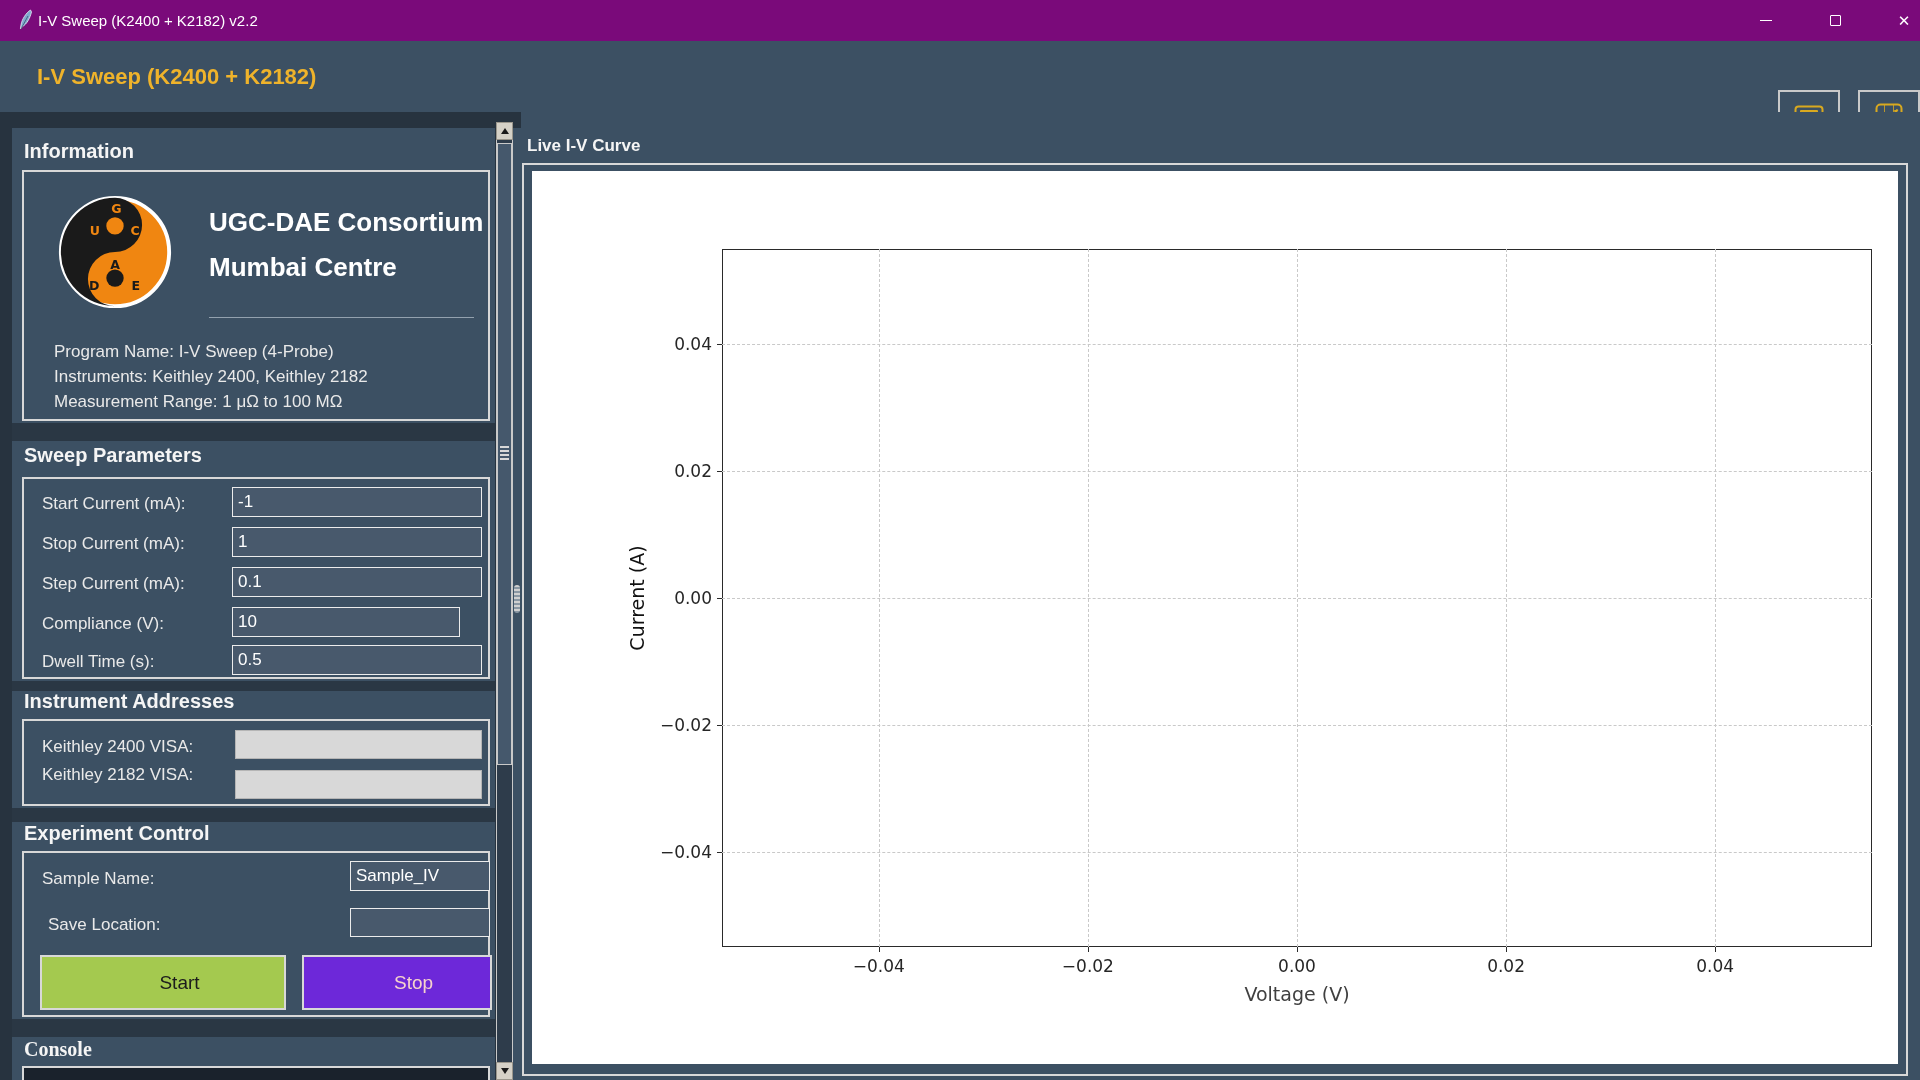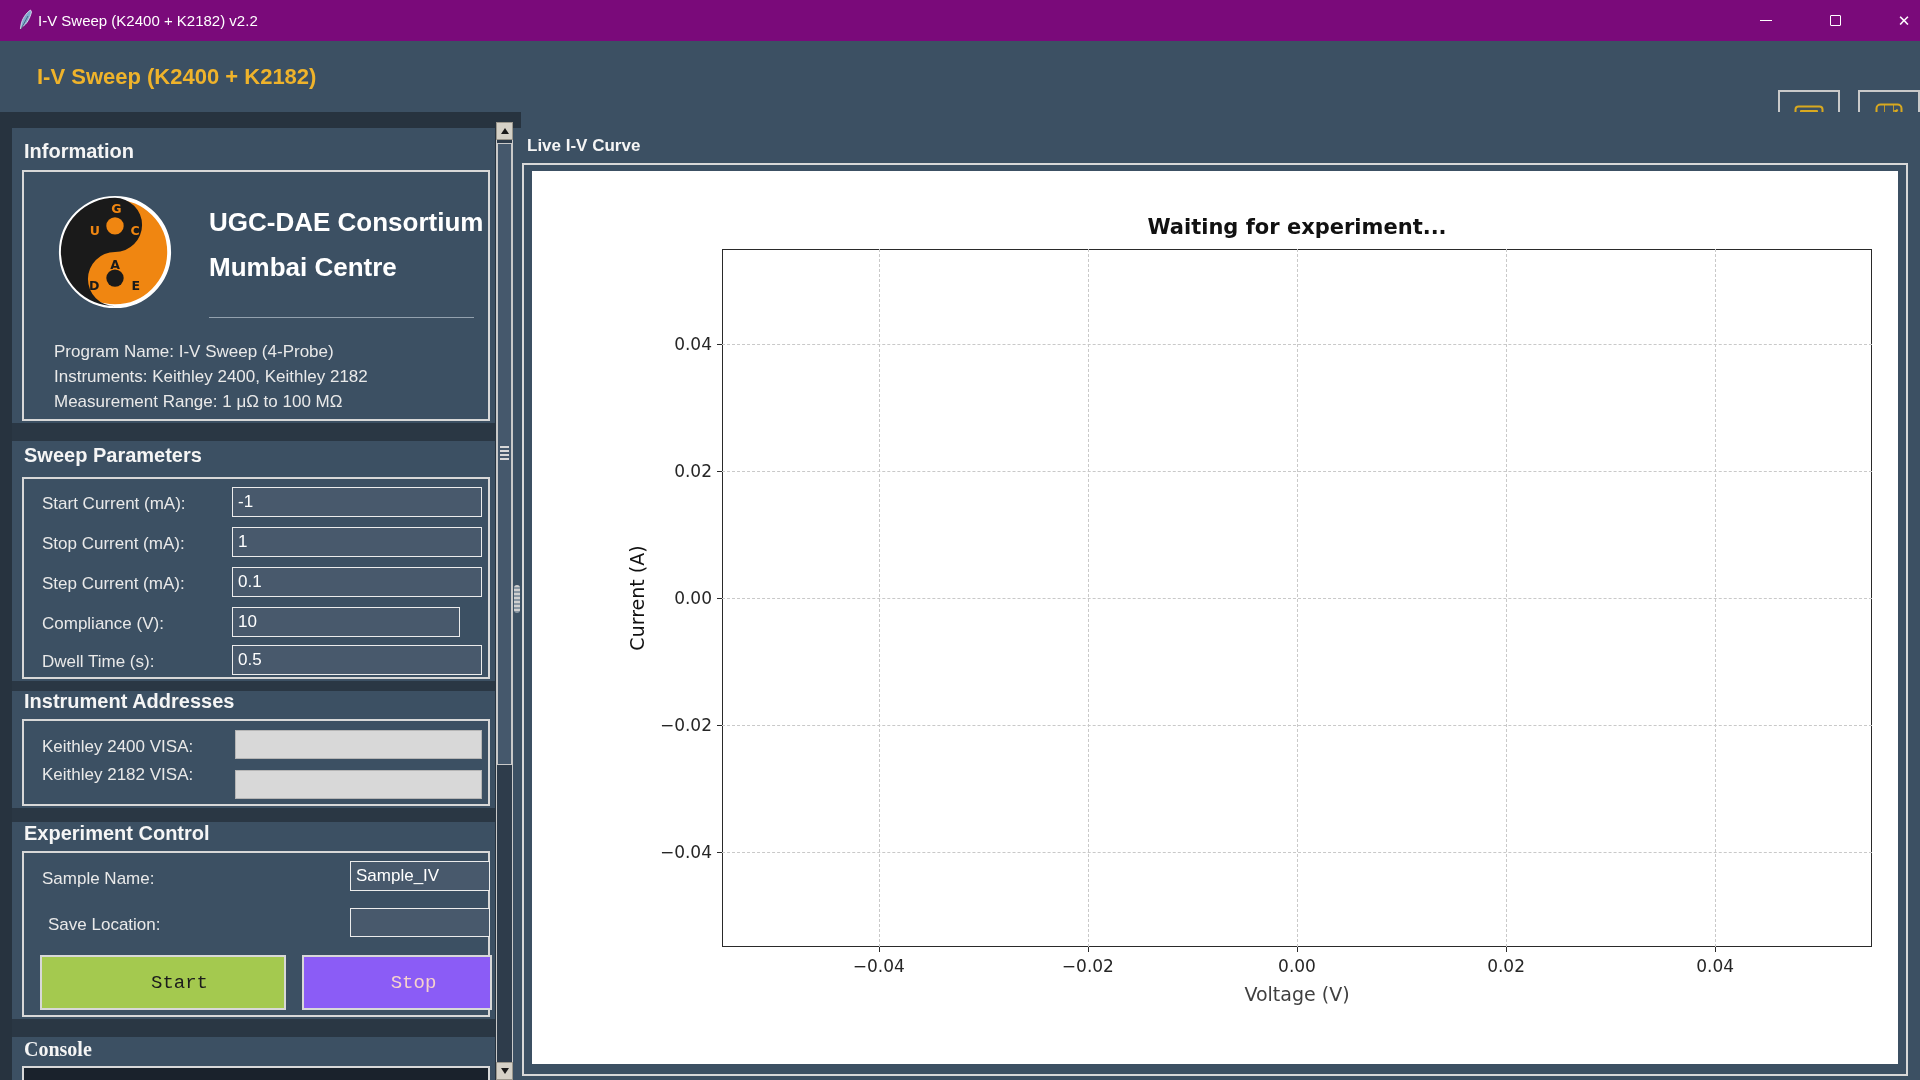--- a/index.html
+++ b/index.html
@@ -35,23 +35,23 @@
   .combo { background:#D8D8D8; border:1px solid #B5B5B5; }
 
   
   #org-name1,#org-name2 { color:#FFFFFF; font-size:26px; font-weight:bold; }
   #info-sep { height:1px; background:#93A1AE; }
   .infoline { color:#E9E9E9; font-size:17px; }
 
   
   #start-btn { left:40px; top:955px; width:246px; height:55px; background:#A4C94F; color:#1C1C1C;
                border:2px solid #D8D8D8; font-size:19px; }
-  #stop-btn  { left:302px; top:955px; width:190px; height:55px; background:#8b5cf6; color:#F6D3CC;
+  #stop-btn  { left:302px; top:955px; width:190px; height:55px; background:#6d28d9; color:#F6D3CC;
                border:2px solid #D8D8D8; font-size:19px; }
-  .btnface { display:flex; align-items:center; justify-content:center; font-family:Liberation Mono, monospace;padding-left:33px; }
+  .btnface { display:flex; align-items:center; justify-content:center; font-family:Liberation Sans, sans-serif;padding-left:33px; }
 
   
   #console-box { left:22px; top:1066px; width:468px; height:14px; background:#1A222C; border:2px solid #D8D8D8; border-bottom:none; }
 
   
   #scrollbar-track { left:496px; top:122px; width:17px; height:958px; background:#2E3C4B;
                      border-left:1px solid #C9C9C9; border-right:1px solid #C9C9C9; }
   .sb-btn { left:496px; width:17px; height:18px; background:#D5D1C7; border:1px solid #9A968C;
             display:flex; align-items:center; justify-content:center; }
   #sb-up { top:122px; } #sb-down { top:1062px; }
@@ -211,21 +211,20 @@
 <div class="abs sb-btn" id="sb-down">
     <span class="tri-down"></span>
   </div>
 <div class="abs" id="sash"></div>
 <div class="abs" id="sash-grip"></div>
 
 <div class="abs" id="right-panel"></div>
 <div class="abs" id="live-label">Live I-V Curve</div>
 <div class="abs" id="live-box"></div>
 <div class="abs" id="figure">
-  <div class="abs" id="chart-title">Waiting for experiment...</div>
   <div class="abs" id="axes"></div>
   <div class="abs" id="xaxis-label" style="left:190px; top:812px; width:1150px;">Voltage (V)</div>
   <div class="abs" id="yaxis-label" style="left:45px; top:416px; width:120px; text-align:center;">Current (A)</div>
 <div class="abs gridv" style="left: 346.818px; top: 78px; height: 698px;"></div>
     <div class="abs tickmark" style="left: 346.818px; top: 776px; width: 1px; height: 5px;"></div>
     <div class="abs ticklabel" style="left: 306.818px; top: 785px; width: 80px; text-align: center;">−0.04</div>
     <div class="abs gridv" style="left: 555.909px; top: 78px; height: 698px;"></div>
     <div class="abs tickmark" style="left: 555.909px; top: 776px; width: 1px; height: 5px;"></div>
     <div class="abs ticklabel" style="left: 515.909px; top: 785px; width: 80px; text-align: center;">−0.02</div>
     <div class="abs gridv" style="left: 765px; top: 78px; height: 698px;"></div>

